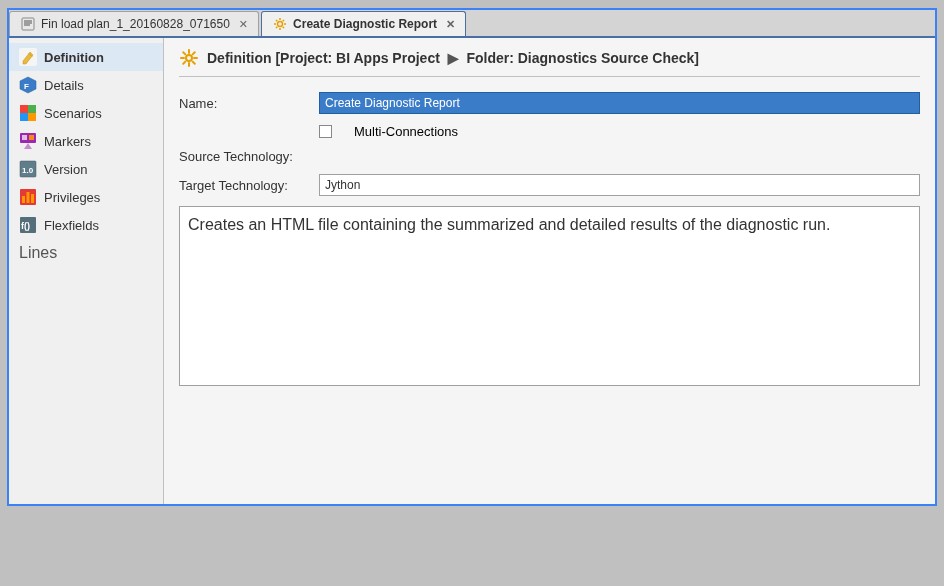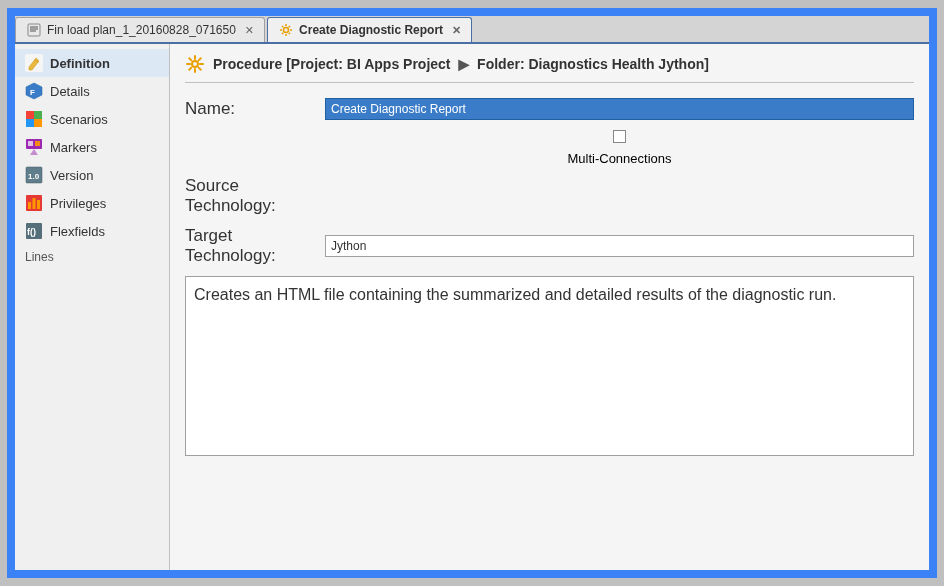--- a/index.html
+++ b/index.html
@@ -7,23 +7,23 @@
       font-family: Arial, sans-serif;
       font-size: 13px;
       background: #c0c0c0;
       width: 944px;
       height: 586px;
       overflow: hidden;
     }
 
     .window {
       width: 930px;
-      height: 570px;
+      height: 498px;
       margin: 8px auto;
-      border: 8px solid #3b82f6;
+      border: 2px solid #3b82f6;
       background: #eab308;
       display: flex;
       flex-direction: column;
     }
 
     
     .tab-bar {
       display: flex;
       background: #d4d4d4;
       border-bottom: 2px solid #4a6fa5;
@@ -94,21 +94,21 @@
       font-size: 13px;
     }
 
     .sidebar-item.active {
       background: #dde8f5;
       font-weight: bold;
     }
 
     .sidebar-item.section-label {
       padding: 5px 10px;
-      font-size: 12px;
+      font-size: 16px;
       color: #555;
       cursor: default;
     }
 
     .sidebar-icon {
       width: 18px;
       height: 18px;
       flex-shrink: 0;
       display: flex;
       align-items: center;
@@ -142,21 +142,21 @@
     }
 
     .form-row {
       display: flex;
       align-items: center;
       margin-bottom: 10px;
     }
 
     .form-label {
       width: 140px;
-      font-size: 17px;
+      font-size: 13px;
       color: #333;
       flex-shrink: 0;
     }
 
     .form-input {
       flex: 1;
       height: 22px;
       border: 1px solid #a0a0a0;
       padding: 2px 5px;
       font-size: 12px;
@@ -173,22 +173,21 @@
     .form-input.placeholder {
       color: #999;
       font-style: italic;
     }
 
     .checkbox-row {
       display: flex;
       align-items: center;
       margin-bottom: 10px;
       margin-left: 140px;
-      gap: 8px;
-      flex-direction: column;
+      gap: 22px;
     }
 
     .checkbox {
       width: 13px; height: 13px;
       border: 1px solid #888;
       background: white;
       flex-shrink: 0;
     }
 
     .description-area {
@@ -331,21 +330,21 @@
 
     <div class="right-panel">
       <div class="panel-title">
         <span class="gear-icon">
           <svg width="20" height="20" viewBox="0 0 20 20">
             <circle cx="10" cy="10" r="3" fill="none" stroke="#e8a000" stroke-width="2"></circle>
             <path d="M10 2v3M10 15v3M2 10h3M15 10h3M4.22 4.22l2.12 2.12M13.66 13.66l2.12 2.12M4.22 15.78l2.12-2.12M13.66 6.34l2.12-2.12" stroke="#e8a000" stroke-width="2" stroke-linecap="round"></path>
           </svg>
         </span>
         <span>
-          <span>Procedure [Project: BI Apps Project </span><span style="margin:0 4px;color:#555">▶</span><span> Folder: Diagnostics Health Jython]</span>
+          <span>Definition [Project: BI Apps Project </span><span style="margin:0 4px;color:#555">▶</span><span> Folder: Diagnostics Source Check]</span>
         </span>
       </div>
 
       <div class="form-row">
         <label class="form-label">Name:</label>
         <input type="text" class="form-input selected" value="Create Diagnostic Report" style="width: 100%; background: rgb(58, 124, 199); color: white; border: 1px solid rgb(32, 96, 160);">
       </div>
 
       <div class="checkbox-row">
         <div class="checkbox"></div>

